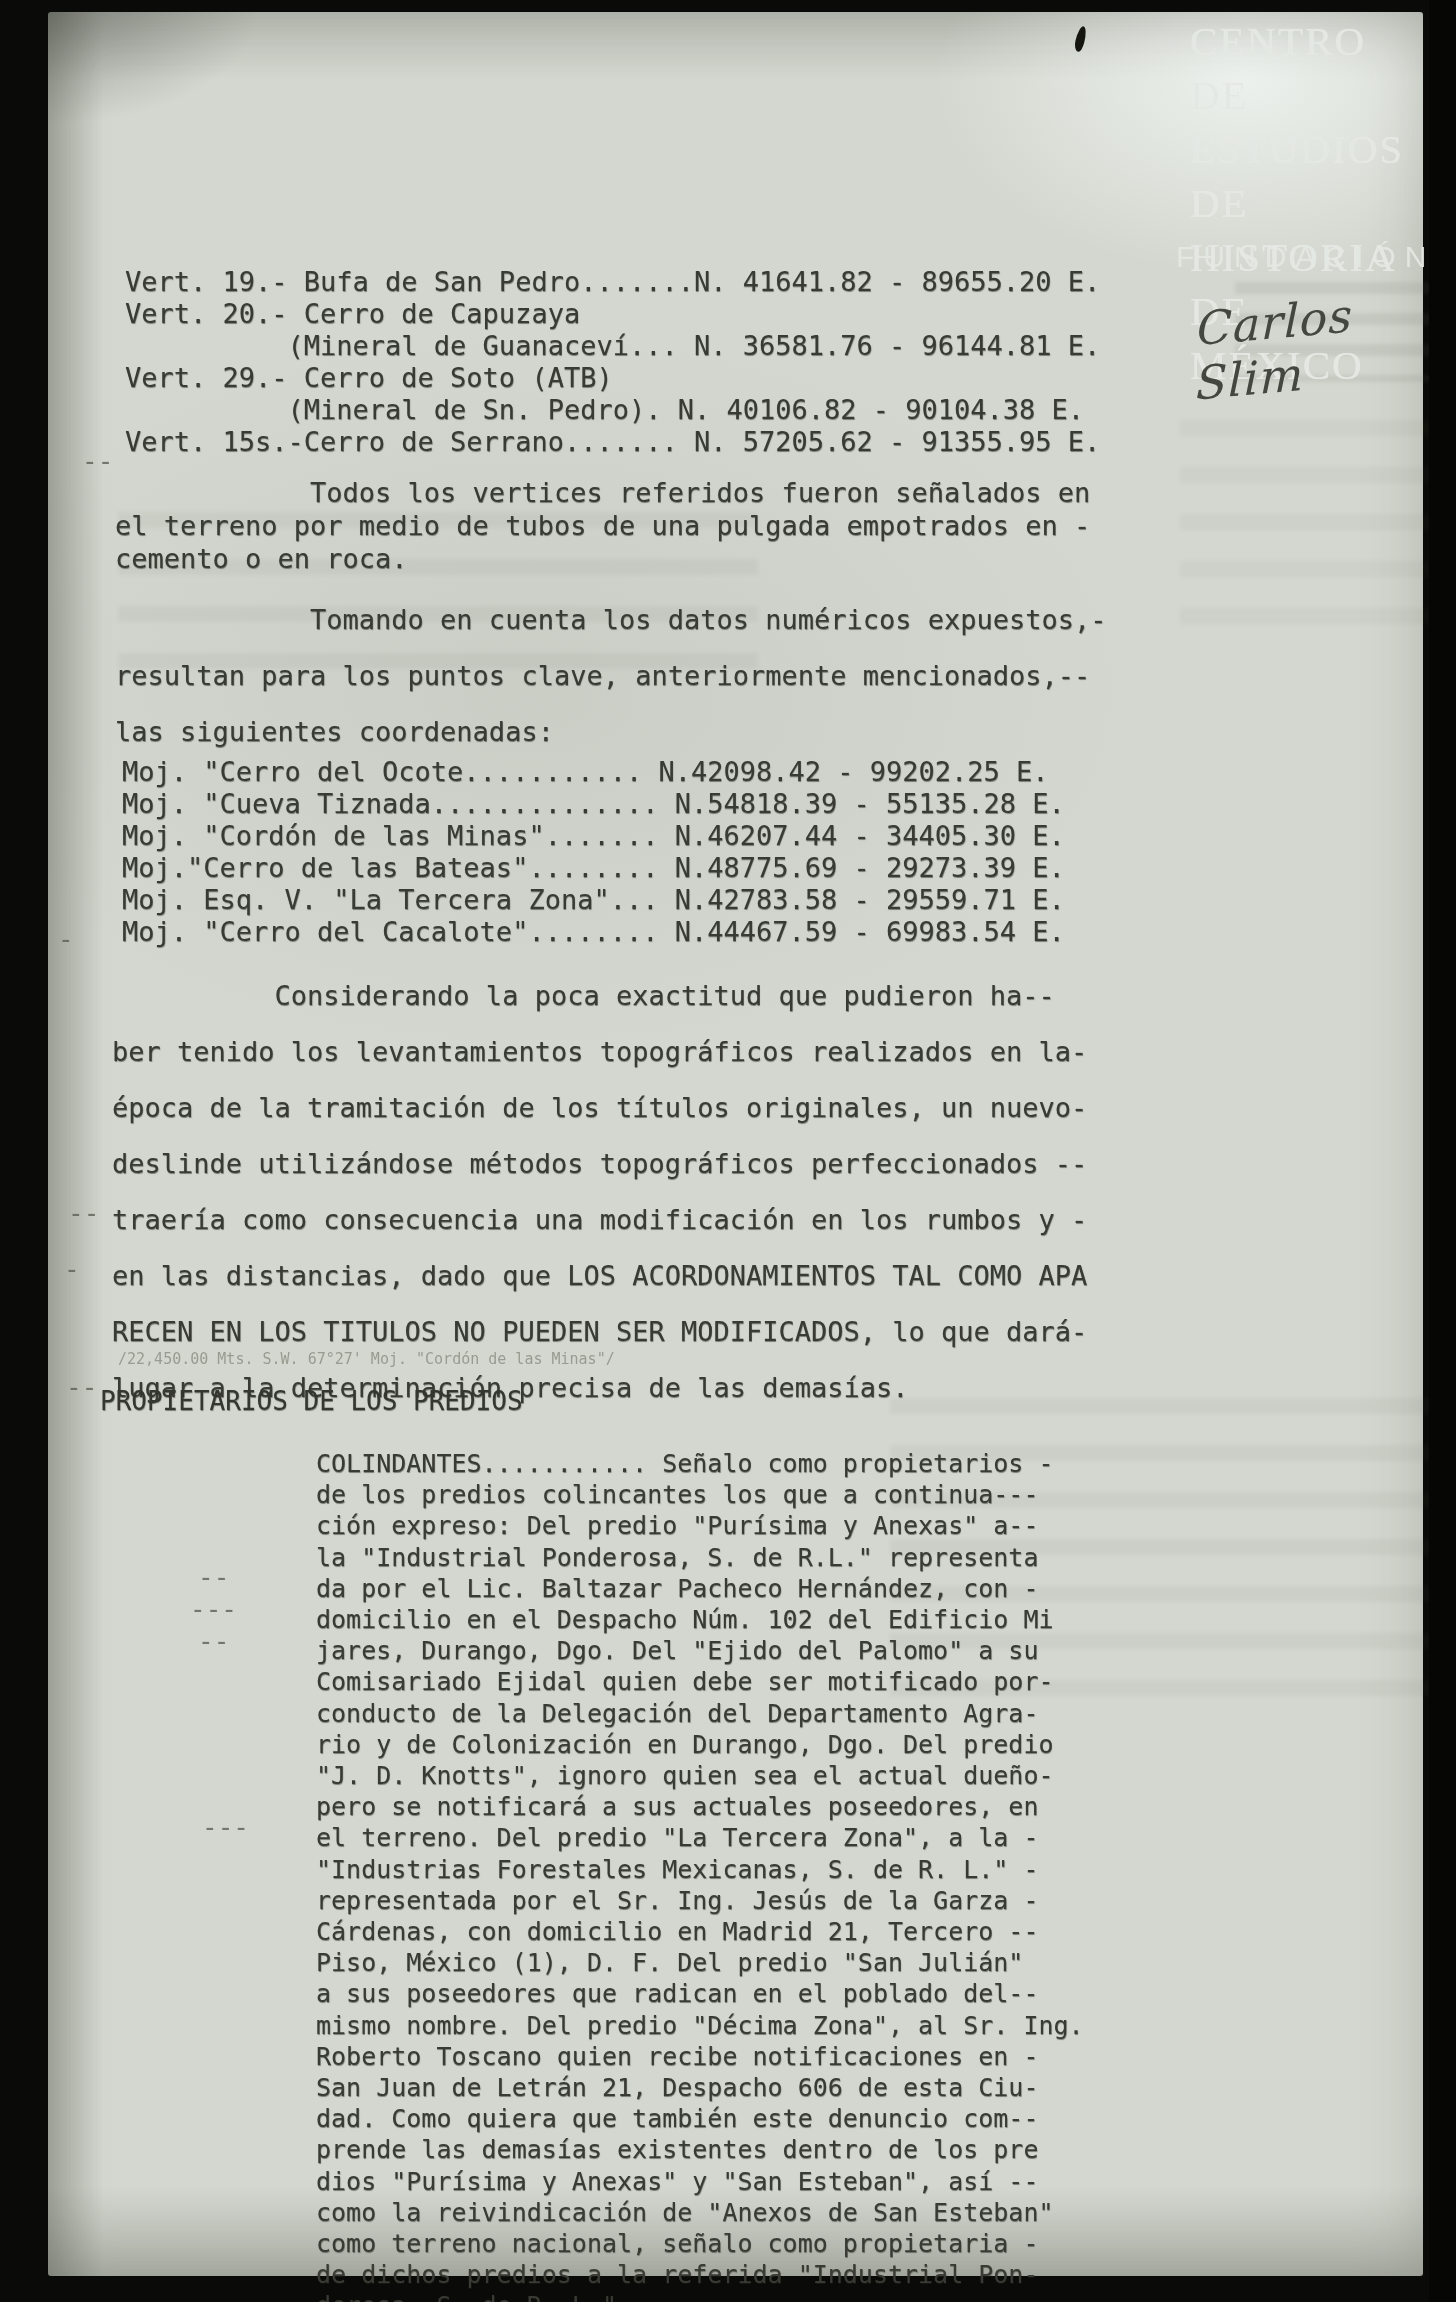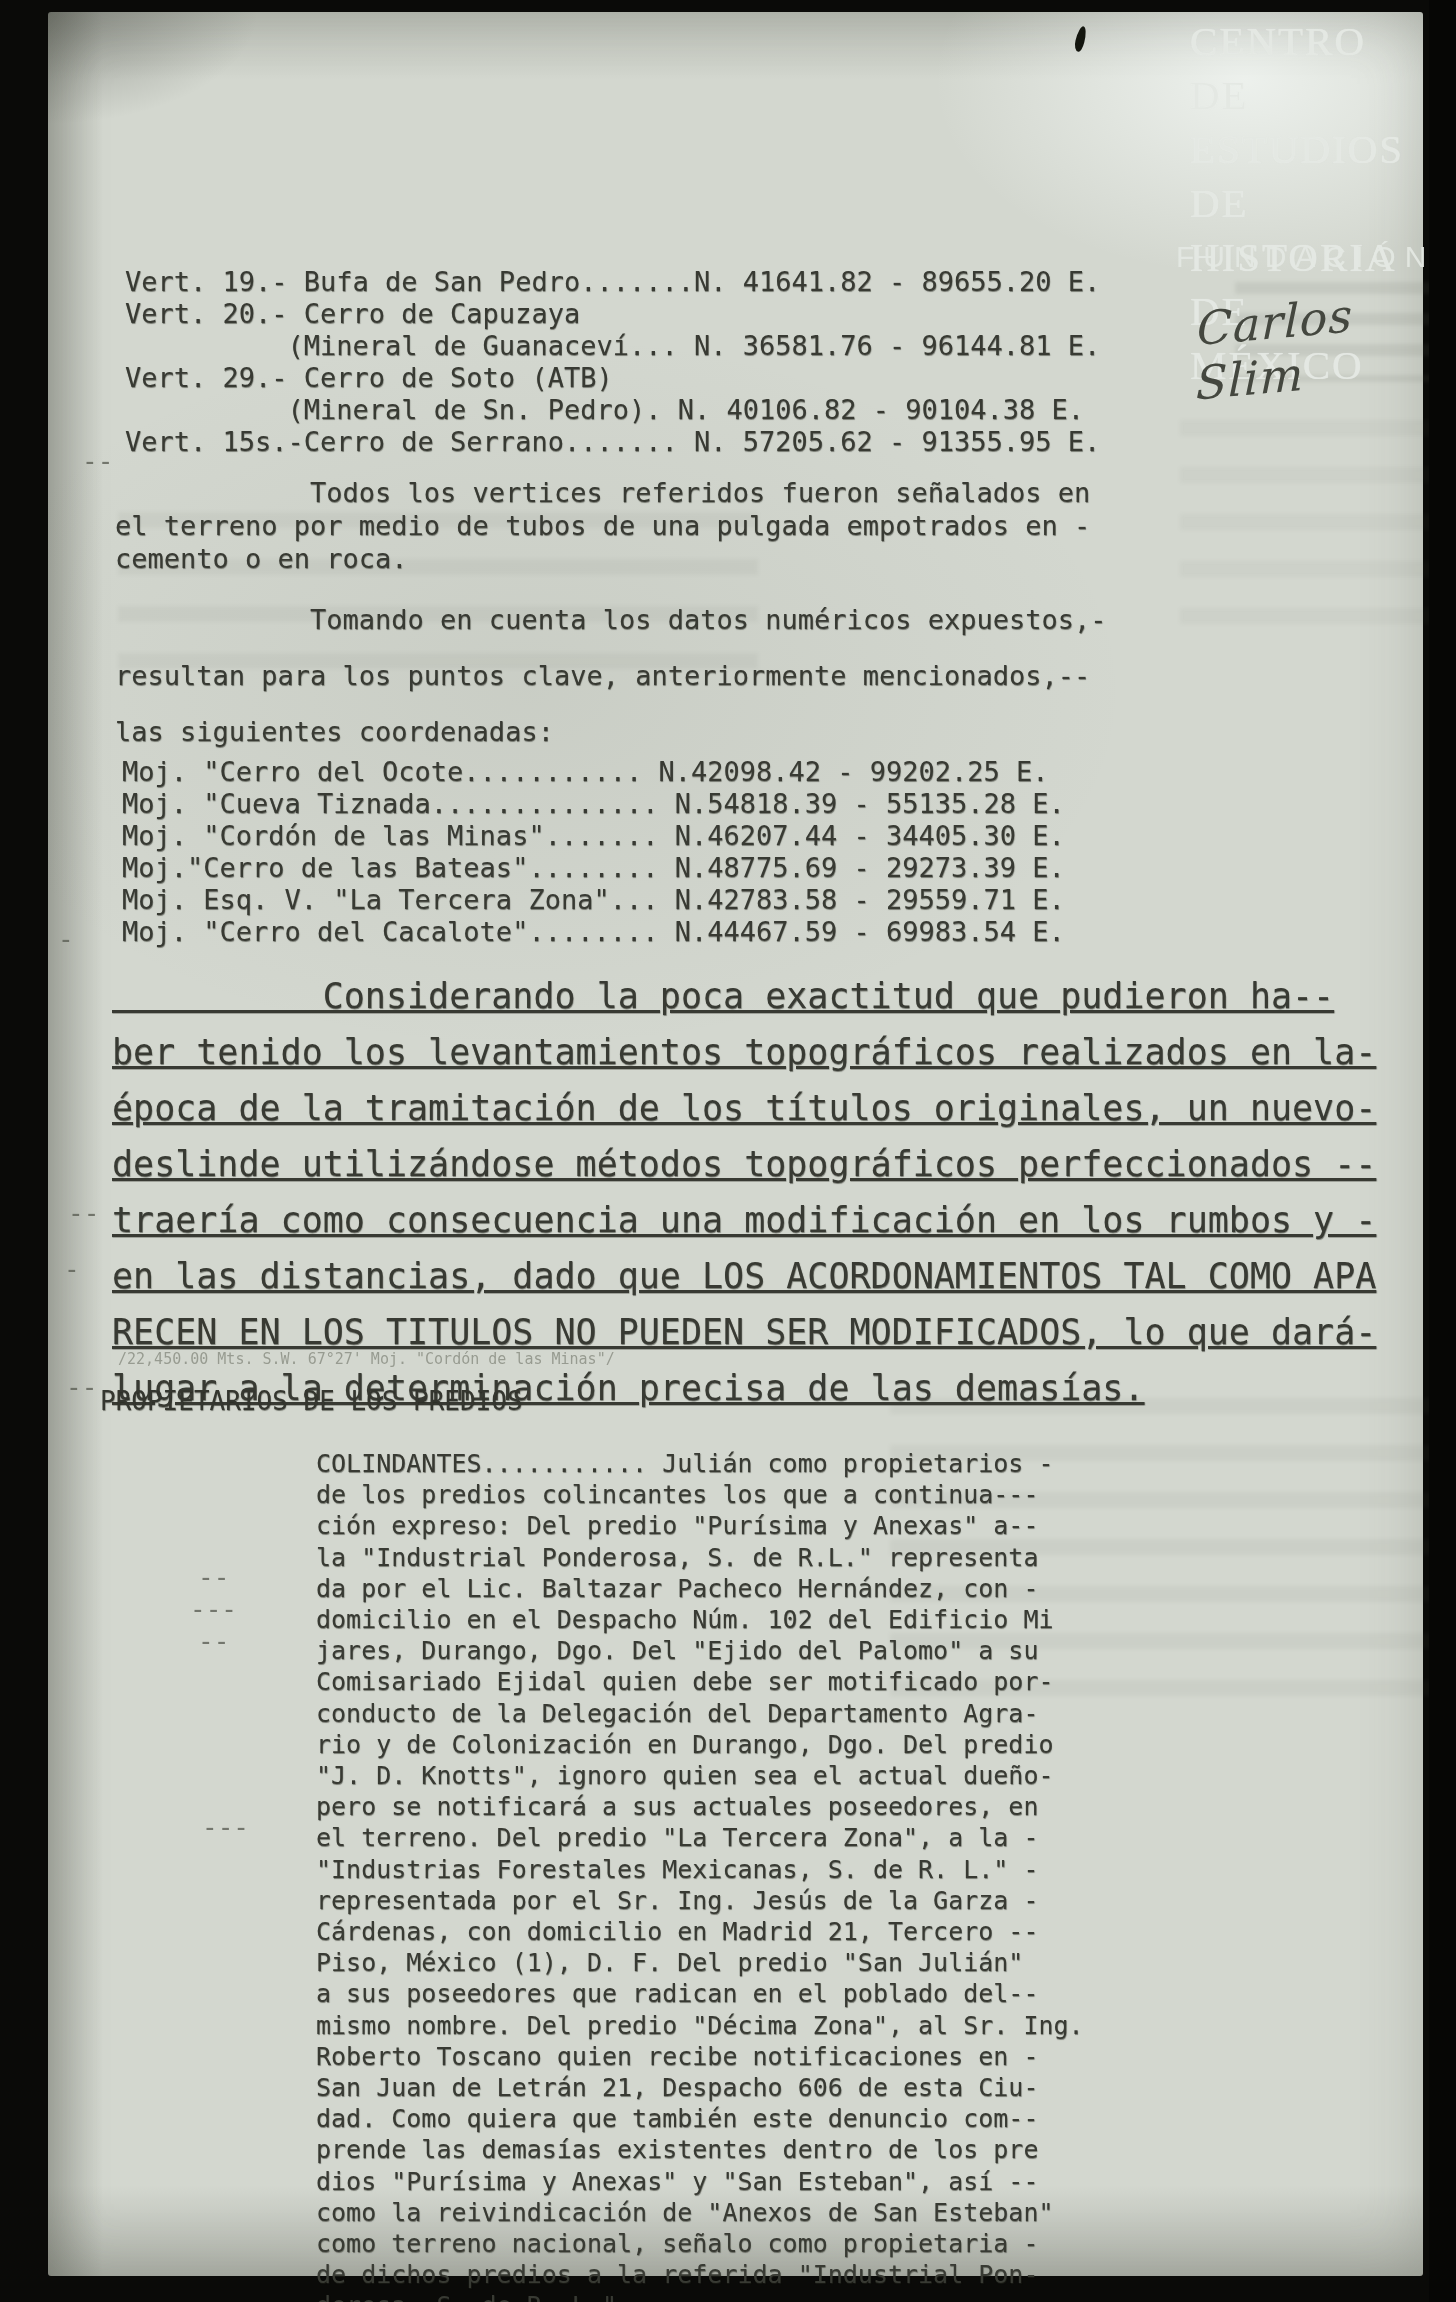--- a/index.html
+++ b/index.html
@@ -89,37 +89,37 @@
 
     <div class="typed" style="left:122px;top:712px;font-size:27px;line-height:32px;">
         <div class="line">Moj. "Cerro del Ocote........... N.42098.42 - 99202.25 E.</div>
         <div class="line">Moj. "Cueva Tiznada.............. N.54818.39 - 55135.28 E.</div>
         <div class="line">Moj. "Cordón de las Minas"....... N.46207.44 - 34405.30 E.</div>
         <div class="line">Moj."Cerro de las Bateas"........ N.48775.69 - 29273.39 E.</div>
         <div class="line">Moj. Esq. V. "La Tercera Zona"... N.42783.58 - 29559.71 E.</div>
         <div class="line">Moj. "Cerro del Cacalote"........ N.44467.59 - 69983.54 E.</div>
       </div>
 
-    <div class="typed" style="left:112px;top:924px;font-size:35px;line-height:56px;text-decoration:underline;">
+    <div class="typed" style="left:112px;top:924px;font-size:27px;line-height:56px;">
         <div class="line">          Considerando la poca exactitud que pudieron ha--</div>
         <div class="line">ber tenido los levantamientos topográficos realizados en la-</div>
         <div class="line">época de la tramitación de los títulos originales, un nuevo-</div>
         <div class="line">deslinde utilizándose métodos topográficos perfeccionados --</div>
         <div class="line">traería como consecuencia una modificación en los rumbos y -</div>
         <div class="line">en las distancias, dado que LOS ACORDONAMIENTOS TAL COMO APA</div>
         <div class="line">RECEN EN LOS TITULOS NO PUEDEN SER MODIFICADOS, lo que dará-</div>
         <div class="line">lugar a la determinación precisa de las demasías.</div>
       </div>
 
     <div class="typed-bleed" style="left:118px;top:1350px;">/22,450.00 Mts. S.W. 67°27' Moj. "Cordón de las Minas"/</div>
 
     <div class="heading" style="left:100px;top:1374px;">PROPIETARIOS DE LOS PREDIOS</div>
 
     <div class="typed" style="left:316px;top:1404px;font-size:25px;line-height:31.2px;">
-        <div class="line">COLINDANTES........... Julián como propietarios -</div>
+        <div class="line">COLINDANTES........... Señalo como propietarios -</div>
         <div class="line">de los predios colincantes los que a continua---</div>
         <div class="line">ción expreso: Del predio "Purísima y Anexas" a--</div>
         <div class="line">la "Industrial Ponderosa, S. de R.L." representa</div>
         <div class="line">da por el Lic. Baltazar Pacheco Hernández, con -</div>
         <div class="line">domicilio en el Despacho Núm. 102 del Edificio Mi</div>
         <div class="line">jares, Durango, Dgo. Del "Ejido del Palomo" a su</div>
         <div class="line">Comisariado Ejidal quien debe ser motificado por-</div>
         <div class="line">conducto de la Delegación del Departamento Agra-</div>
         <div class="line">rio y de Colonización en Durango, Dgo. Del predio</div>
         <div class="line">"J. D. Knotts", ignoro quien sea el actual dueño-</div>

